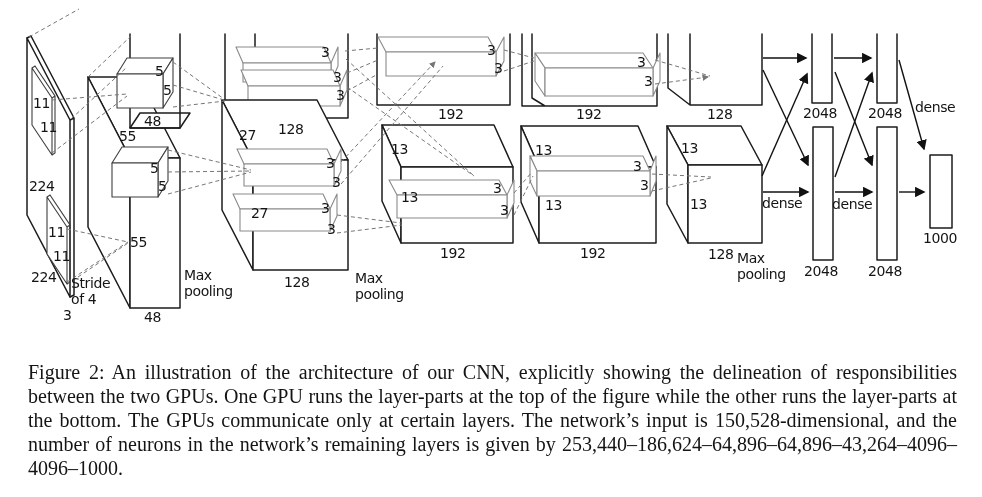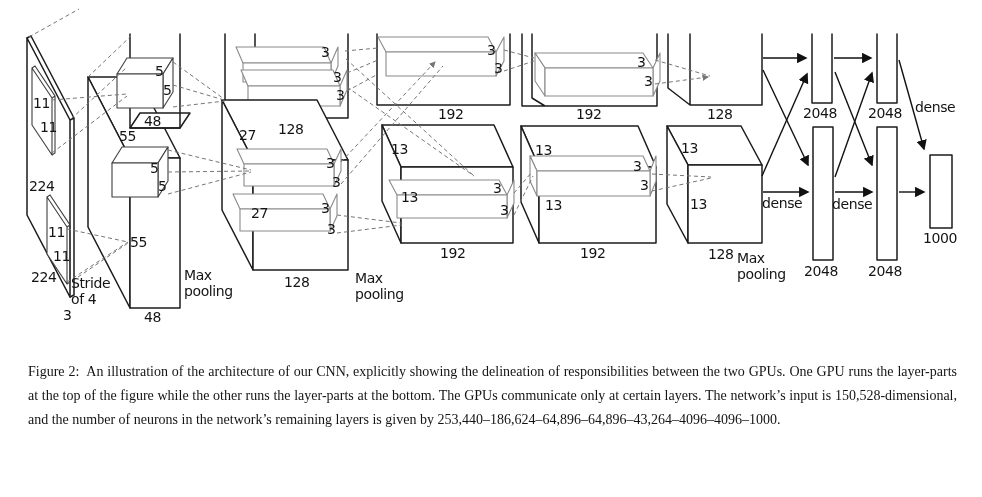--- a/index.html
+++ b/index.html
@@ -5,21 +5,21 @@
   html,body{margin:0;padding:0;background:#fff;}
   .stage{position:relative;width:982px;height:497px;background:#fff;overflow:hidden;}
   svg text{font-family:"DejaVu Sans",sans-serif;fill:#141414;font-size:14px;letter-spacing:-0.4px;}
   .box{fill:#ffffff;stroke:#1c1c1c;stroke-width:1.5;stroke-linejoin:round;}
   .boxline{fill:none;stroke:#1c1c1c;stroke-width:1.5;stroke-linejoin:round;stroke-linecap:round;}
   .kern{fill:#ffffff;stroke:#8a8a8a;stroke-width:1.1;stroke-linejoin:round;}
   .thin{fill:#ffffff;stroke:#3f3f3f;stroke-width:1.1;stroke-linejoin:round;}
   .tedge{fill:none;stroke:#3f3f3f;stroke-width:1.1;}
   .dash{fill:none;stroke:#767676;stroke-width:1;stroke-dasharray:4 3;}
   .arr{fill:none;stroke:#111;stroke-width:1.4;}
-  .caption{font-family:"Liberation Serif","DejaVu Serif",serif;font-size:14px;line-height:24px;
+  .caption{font-family:"Liberation Serif","DejaVu Serif",serif;font-size:20px;line-height:24px;
            text-align:justify;color:#141414;margin:11px 25px 0 28px;}
   .cap-label{margin-right:7px;}
 </style>
 </head>
 <body>
 
 <div class="stage">
 
   <svg width="982" height="345" viewBox="0 0 982 345">
     <defs>

